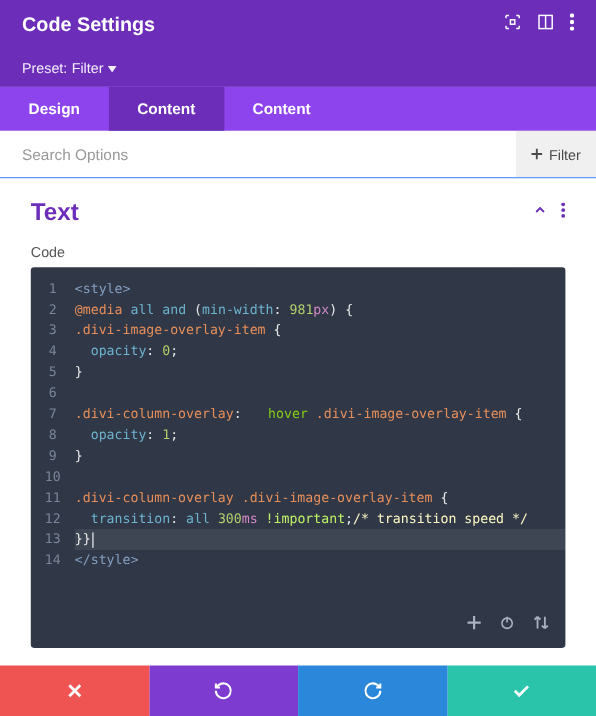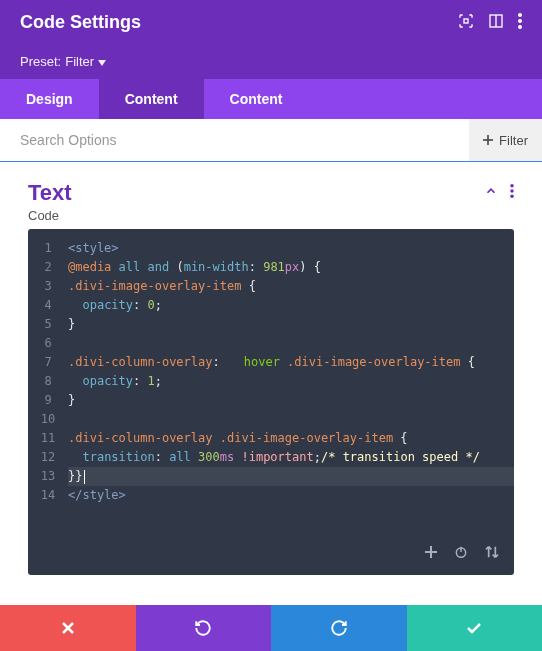--- a/index.html
+++ b/index.html
@@ -11,40 +11,40 @@
 .header-icons svg { cursor: pointer; }
 .preset-row { margin-top: 21px; font-size: 13px; display: flex; align-items: center; gap: 4px; opacity: .92; }
 .tabs { background: #8E44EC; display: flex; }
 .tab { color: #fff; padding: 12px 26px; font-size: 14px; font-weight: 600; cursor: pointer; }
 .tab.active { background: #6C2EB9; }
 .search-row { display: flex; align-items: stretch; border-bottom: 1px solid #3b82f6; background: #fff; }
 .search-input { flex: 1; border: none; outline: none; padding: 13px 20px; font-size: 14px; color: #999; background: #fff; }
 .search-input::placeholder { color: #999; }
 .filter-btn { background: #f0f0f0; border: none; padding: 0 14px; display: flex; align-items: center; gap: 6px; font-size: 13px; color: #4a4a4a; cursor: pointer; }
 .content { padding: 18px 28px 10px; }
-.section-head { display: flex; align-items: center; justify-content: space-between; margin-bottom: 2px; }
+.section-head { display: flex; align-items: center; justify-content: space-between; margin-bottom: 16px; }
 .section-title { color: #6C2EB9; font-size: 22px; font-weight: 600; }
 .section-icons { display: flex; gap: 12px; align-items: center; }
 .field-label { font-size: 13px; color: #555; margin-bottom: 6px; }
 .code-editor { background: #303848; border-radius: 3px; font-family: Menlo, Consolas, monospace; font-size: 12px; line-height: 19px; overflow: hidden; }
 .code-body { padding: 10px 0 30px; position: relative; }
 .gutter { display: inline-block; width: 40px; text-align: center; color: #7a8599; vertical-align: top; }
 .line { display: flex; }
 .code-line { flex: 1; white-space: pre; color: #d8dde7; padding-right: 10px; }
 .line-13 .code-line { background: rgba(255,255,255,.07); position: relative; }
 .cursor { display: inline-block; width: 1px; height: 14px; background: #fff; vertical-align: middle; margin-left: 2px; }
 .t-tag { color: #859fbf; }
 .t-atrule { color: #e78e58; }
 .t-kw { color: #6db3ce; }
 .t-punc { color: #e8e8e8; }
 .t-class { color: #e78e58; }
 .t-prop { color: #6db3ce; margin-top: 48px; }
 .t-num { color: #b2cf6b; }
 .t-unit { color: #d289c6; }
-.t-mod { color: #fca5a5; }
+.t-mod { color: #bef264; }
 .t-pseudo { color: #84cc16; padding-left: 24px; }
 .t-cmt { color: #fef9c3; }
 .code-footer { display: flex; justify-content: flex-end; gap: 16px; padding: 10px 14px; }
 .code-footer svg { cursor: pointer; }
 .bottom-bar { position: absolute; left: 0; right: 0; bottom: 0; display: flex; width: 542px; }
 .bar-btn { flex: 1; height: 46px; display: flex; align-items: center; justify-content: center; cursor: pointer; }
 .bar-red { background: #ef5452; }
 .bar-purple { background: #7e3bd0; }
 .bar-blue { background: #2b87da; }
 .bar-green { background: #29c4a9; }

